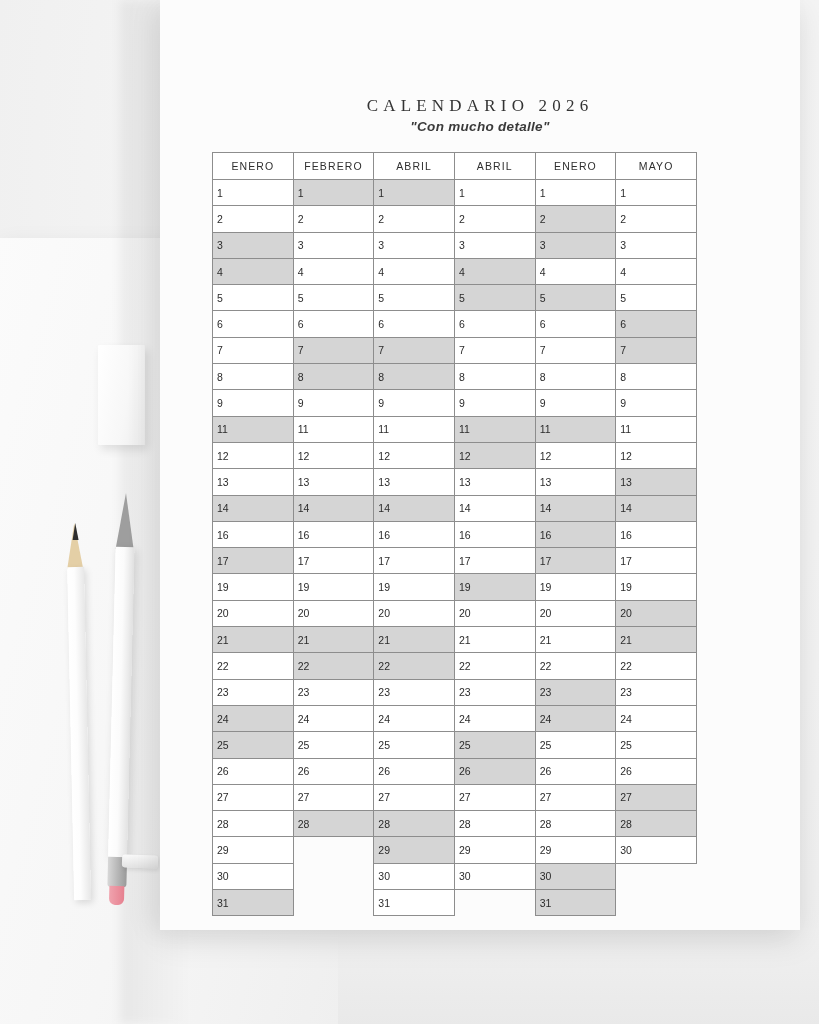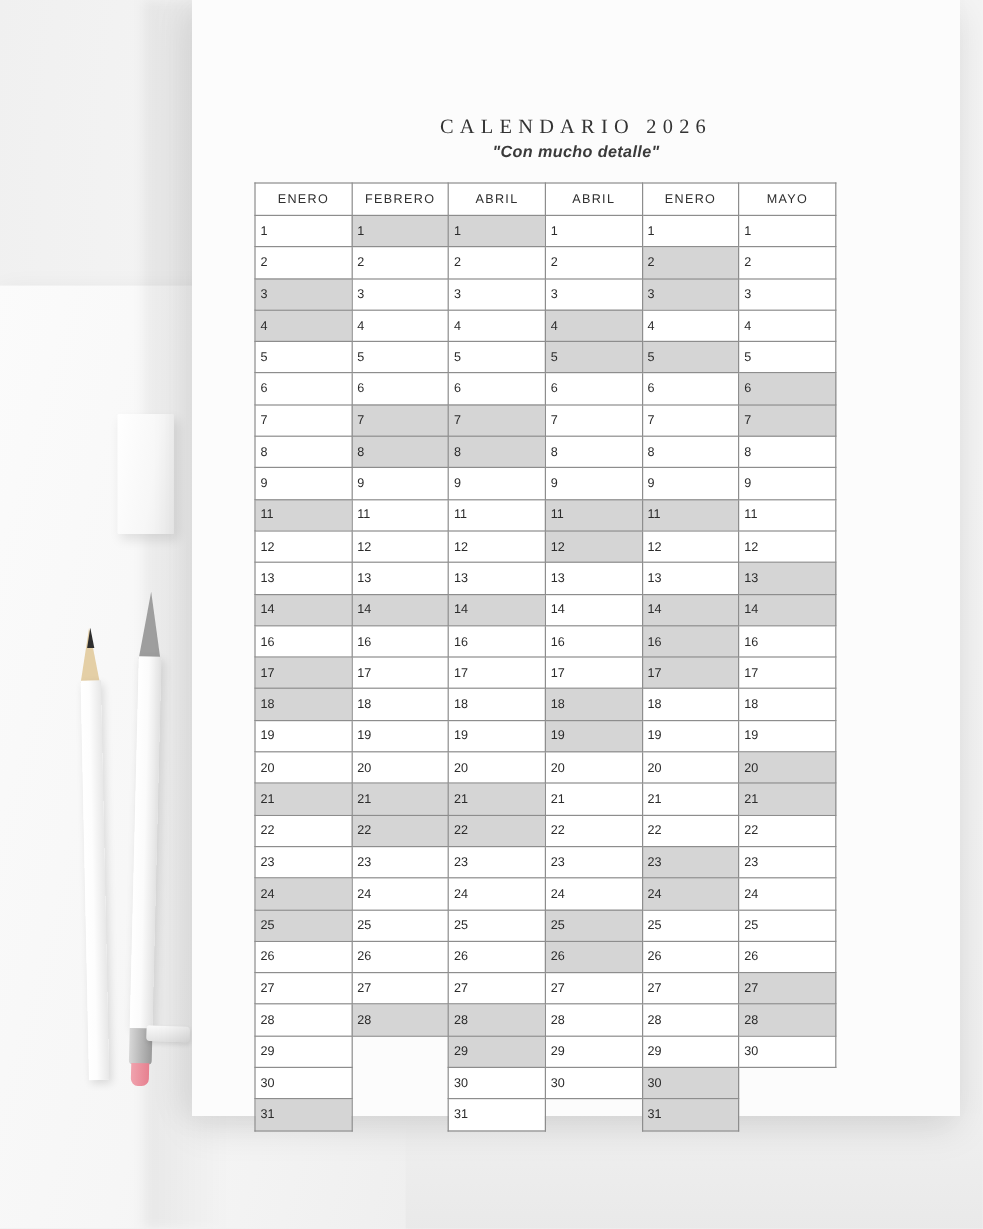--- a/index.html
+++ b/index.html
@@ -366,28 +366,20 @@
             </tr>
             <tr>
               <td class="shaded">17</td>
               <td>17</td>
               <td>17</td>
               <td>17</td>
               <td class="shaded">17</td>
               <td>17</td>
             </tr>
             <tr>
-              <td class="shaded">18</td>
-              <td>18</td>
-              <td>18</td>
-              <td class="shaded">18</td>
-              <td>18</td>
-              <td>18</td>
-            </tr>
-            <tr>
               <td>19</td>
               <td>19</td>
               <td>19</td>
               <td class="shaded">19</td>
               <td>19</td>
               <td>19</td>
             </tr>
             <tr>
               <td>20</td>
               <td>20</td>

